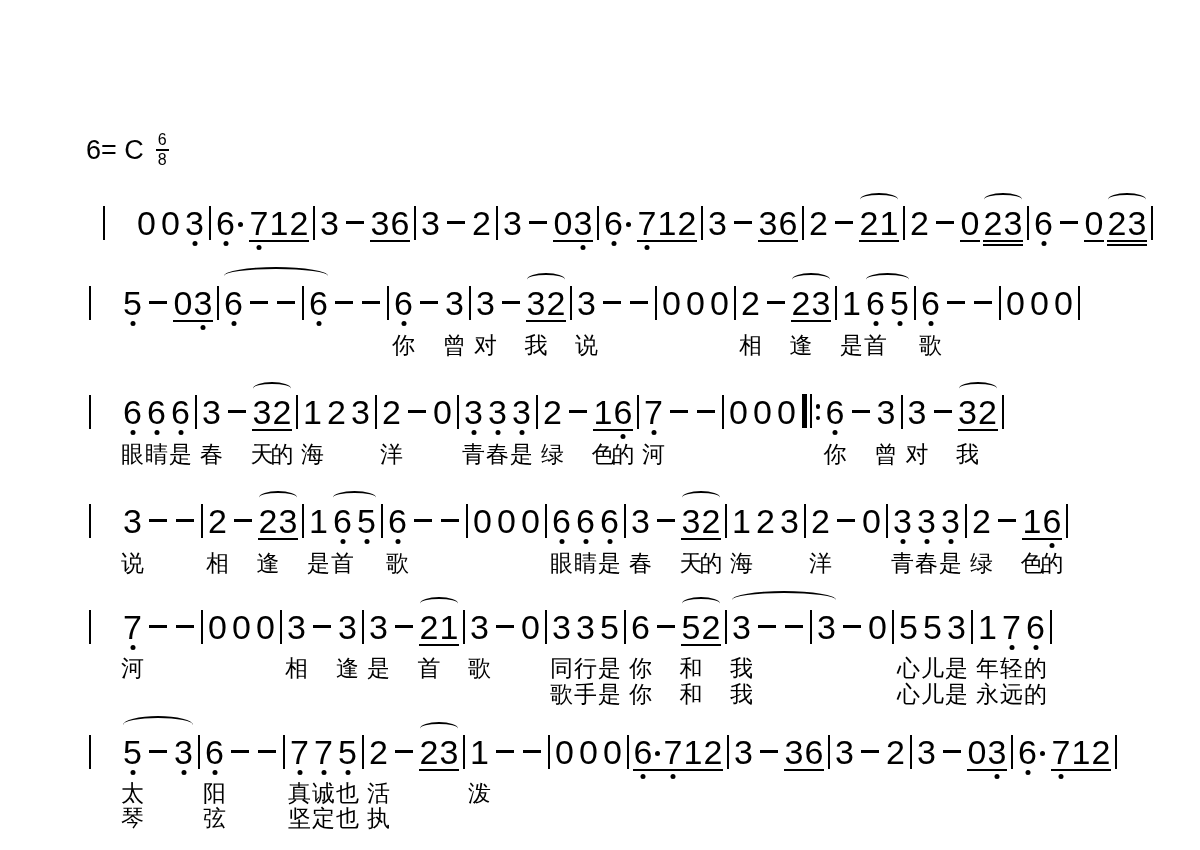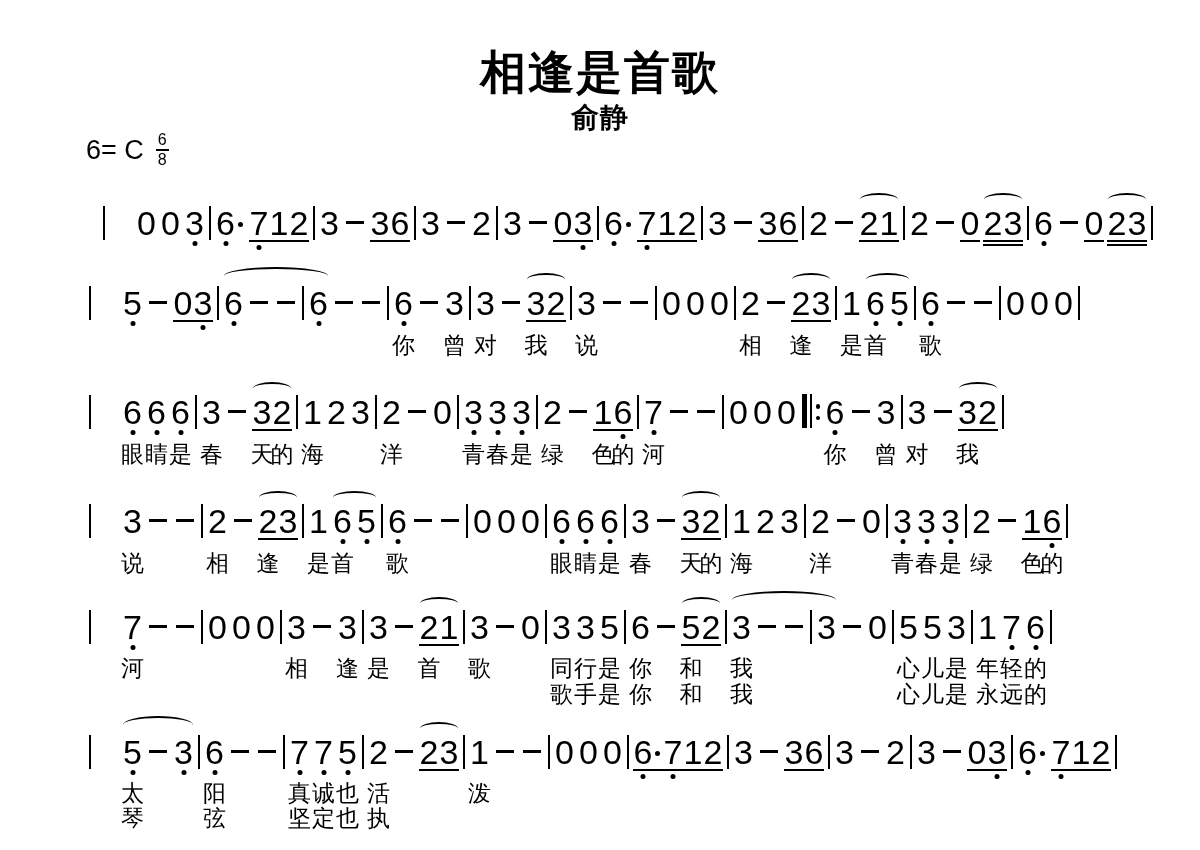--- a/index.html
+++ b/index.html
@@ -38,22 +38,20 @@
   .rep-thin{width:2px;height:34px;background:#000;margin-left:3px;margin-top:-2px;}
   .rep-dots{display:flex;flex-direction:column;margin-left:4px;gap:7px;}
   .rep-dot{width:4.5px;height:4.5px;border-radius:50%;background:#000;}
   .lyric{position:absolute;font-size:23px;transform:translateX(-50%);white-space:nowrap;}
   .arc{position:absolute;border-top:2.5px solid #000;border-radius:50% 50% 0 0;}
 </style>
 </head>
 <body>
 
 <div class="page">
-  <div class="title">相逢是首歌</div>
-  <div class="artist">俞静</div>
   <div class="keysig">
     <span>6= C</span>
     <span class="meter">
       <span class="up">6</span>
       <span class="dn">8</span>
     </span>
   </div>
   <div id="score">
       <div class="sysline" style="top: 208px; left: 100px;">
         <span class="bar"></span>

